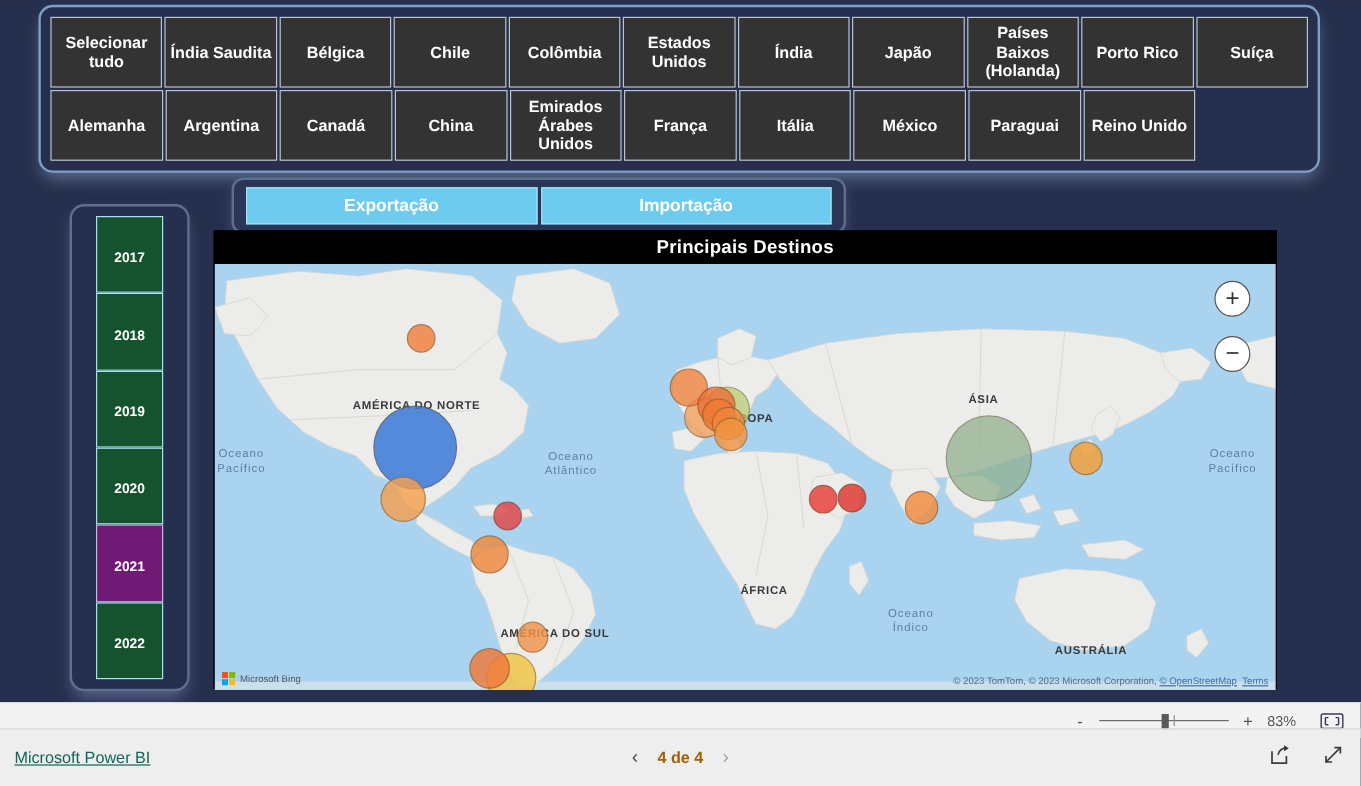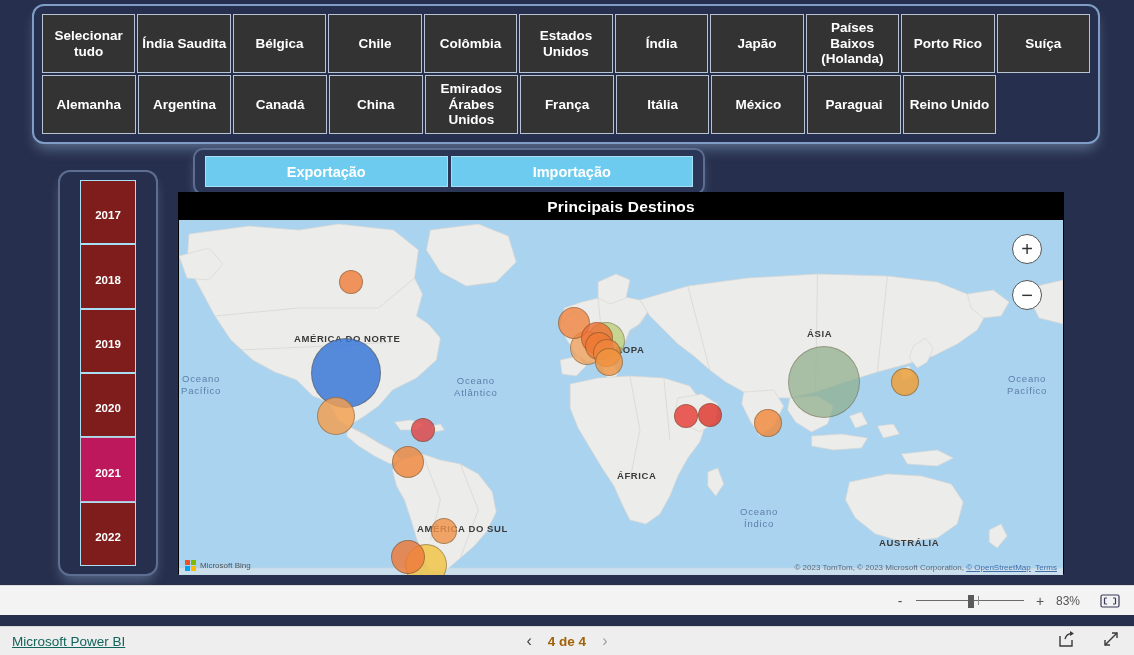--- a/index.html
+++ b/index.html
@@ -50,28 +50,28 @@
 
   
   .year-panel {
     position: absolute; left: 58px; top: 170px; width: 100px; height: 406px;
     border: 2px solid #5d6e92; border-radius: 12px; background: #262f4d;
     box-shadow: 0 8px 14px -4px rgba(170,200,235,.40);
     padding: 8px 0 8px 0;
     display: flex; flex-direction: column; align-items: center;
   }
   .year-cell {
-    width: 56px; height: 65px; background: #7f1d1d;
+    width: 56px; height: 65px; background: #14532d;
     border: 1px solid #a8dff5;
     color: #ffffff; font-size: 11.5px; font-weight: bold;
     display: flex; align-items: flex-end; justify-content: center;
     padding-bottom: 22px;
     cursor: pointer; user-select: none;
   }
-  .year-cell.selected { background: #be185d; border-color: #b9c4d2; }
+  .year-cell.selected { background: #701a75; border-color: #b9c4d2; }
 
   
   .map-visual {
     position: absolute; left: 178px; top: 192px; width: 886px; height: 382px;
     background: #000000; border: 1px solid #000;
   }
   .map-title {
     height: 27px; color: #ffffff; font-size: 15.5px; font-weight: bold;
     display: flex; align-items: center; justify-content: center;
     background: #000000; letter-spacing: .2px;
@@ -124,21 +124,21 @@
     width: 12px; text-align: center; }
   .zb-track { position: relative; width: 108px; height: 14px; cursor: pointer; }
   .zb-line { position: absolute; top: 6px; left: 0; right: 0; height: 1px; background: #6b6b6b; }
   .zb-tick { position: absolute; top: 2px; left: 57%; width: 1px; height: 9px; background: #8a8a8a; }
   .zb-thumb { position: absolute; top: 1px; left: 48%; width: 6px; height: 13px;
     background: #5a5a5a; cursor: grab; }
   .zb-pct { color: #555; font-size: 12px; width: 34px; text-align: left; }
   .zb-fit { width: 20px; height: 14px; cursor: pointer; position: relative; }
 
   .footer {
-    position: absolute; left: 0; bottom: 0; width: 1134px; height: 29px;
+    position: absolute; left: 0; bottom: 0; width: 1134px; height: 48px;
     background: #eeeeee; border-top: 1px solid #d6d6d6;
     display: flex; align-items: center;
   }
   .pbi-link { position: absolute; left: 12px; color: #12655c;
     font-size: 13.5px; text-decoration: underline; cursor: pointer; }
   .pager { position: absolute; left: 0; right: 0; margin: 0 auto;
     width: 170px; display: flex; align-items: center; justify-content: center; gap: 16px; }
   .pager-arrow { color: #9aa0a6; font-size: 16px; cursor: pointer; }
   .pager-arrow.enabled { color: #444; }
   .pager-text { color: #a16207; font-size: 13.5px; font-weight: bold; }
@@ -287,21 +287,21 @@
           <path d="M486,158 L492,220"></path>
           <path d="M510,66 L532,150"></path>
           <path d="M640,54 L638,172"></path>
           <path d="M710,56 L700,152"></path>
         </g>
       </svg>
 
       <div class="geo-label" style="left:115px;top:96px;">AMÉRICA DO NORTE</div>
       <div class="geo-label" style="left:238px;top:286px;">AMÉRICA DO SUL</div>
       <div class="geo-label" style="left:422px;top:107px;">EUROPA</div>
-      <div class="geo-label" style="left:438px;top:233px;">ÁFRICA</div>
+      <div class="geo-label" style="left:438px;top:250px;">ÁFRICA</div>
       <div class="geo-label" style="left:628px;top:91px;">ÁSIA</div>
       <div class="geo-label" style="left:700px;top:300px;">AUSTRÁLIA</div>
 
       <div class="ocean-label" style="left:2px;top:153px;white-space:pre;">Oceano
 Pacífico</div>
       <div class="ocean-label" style="left:275px;top:155px;white-space:pre;">Oceano
 Atlântico</div>
       <div class="ocean-label" style="left:561px;top:286px;white-space:pre;">Oceano
 Índico</div>
       <div class="ocean-label" style="left:828px;top:153px;white-space:pre;">Oceano

